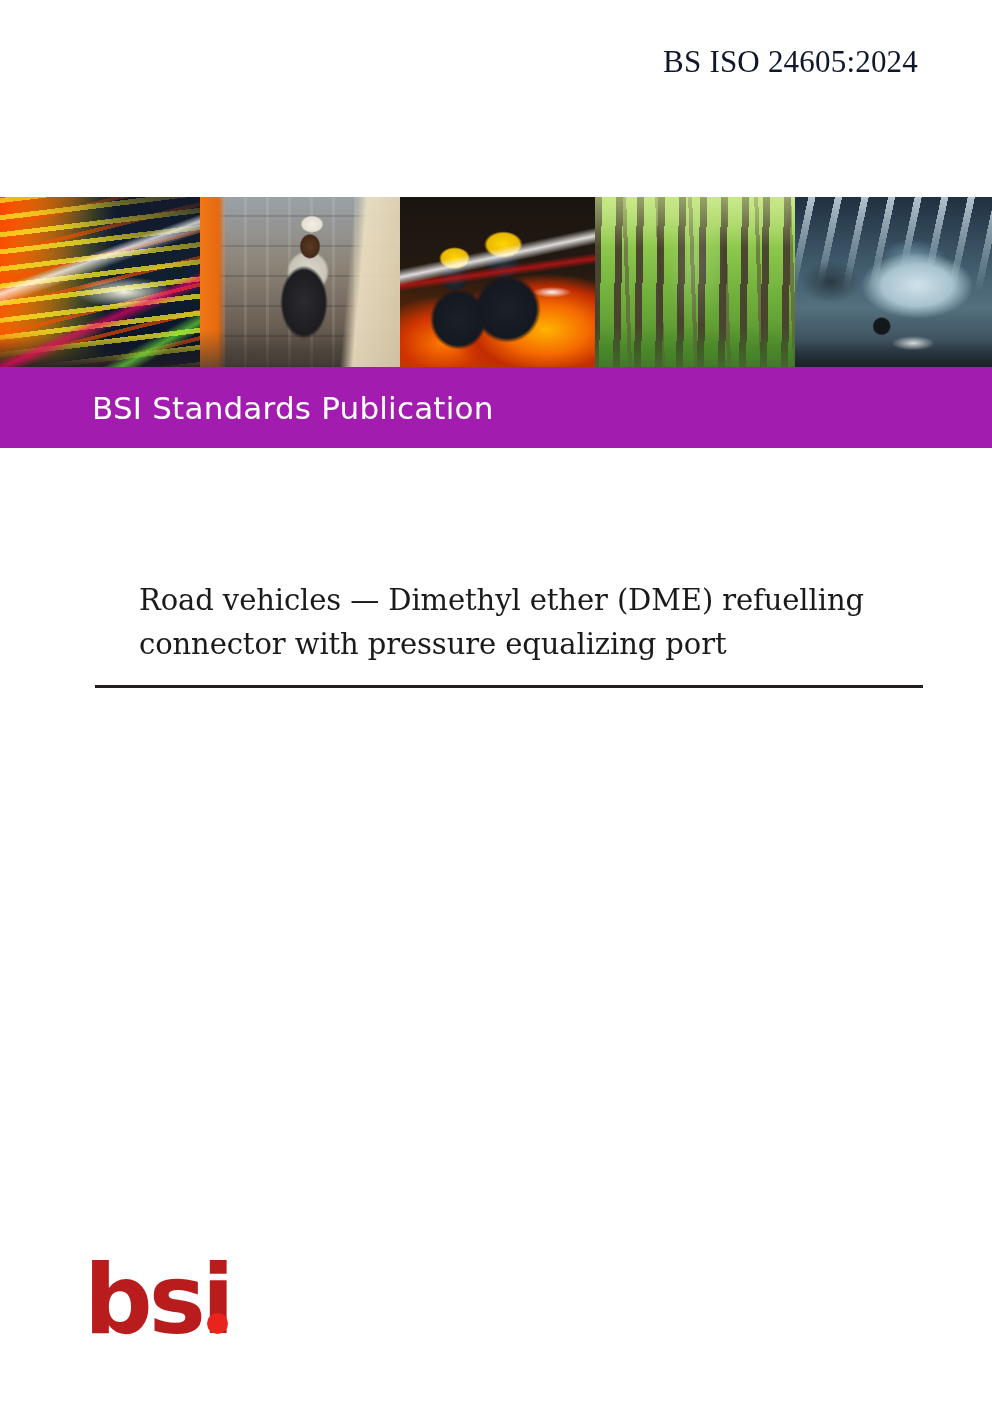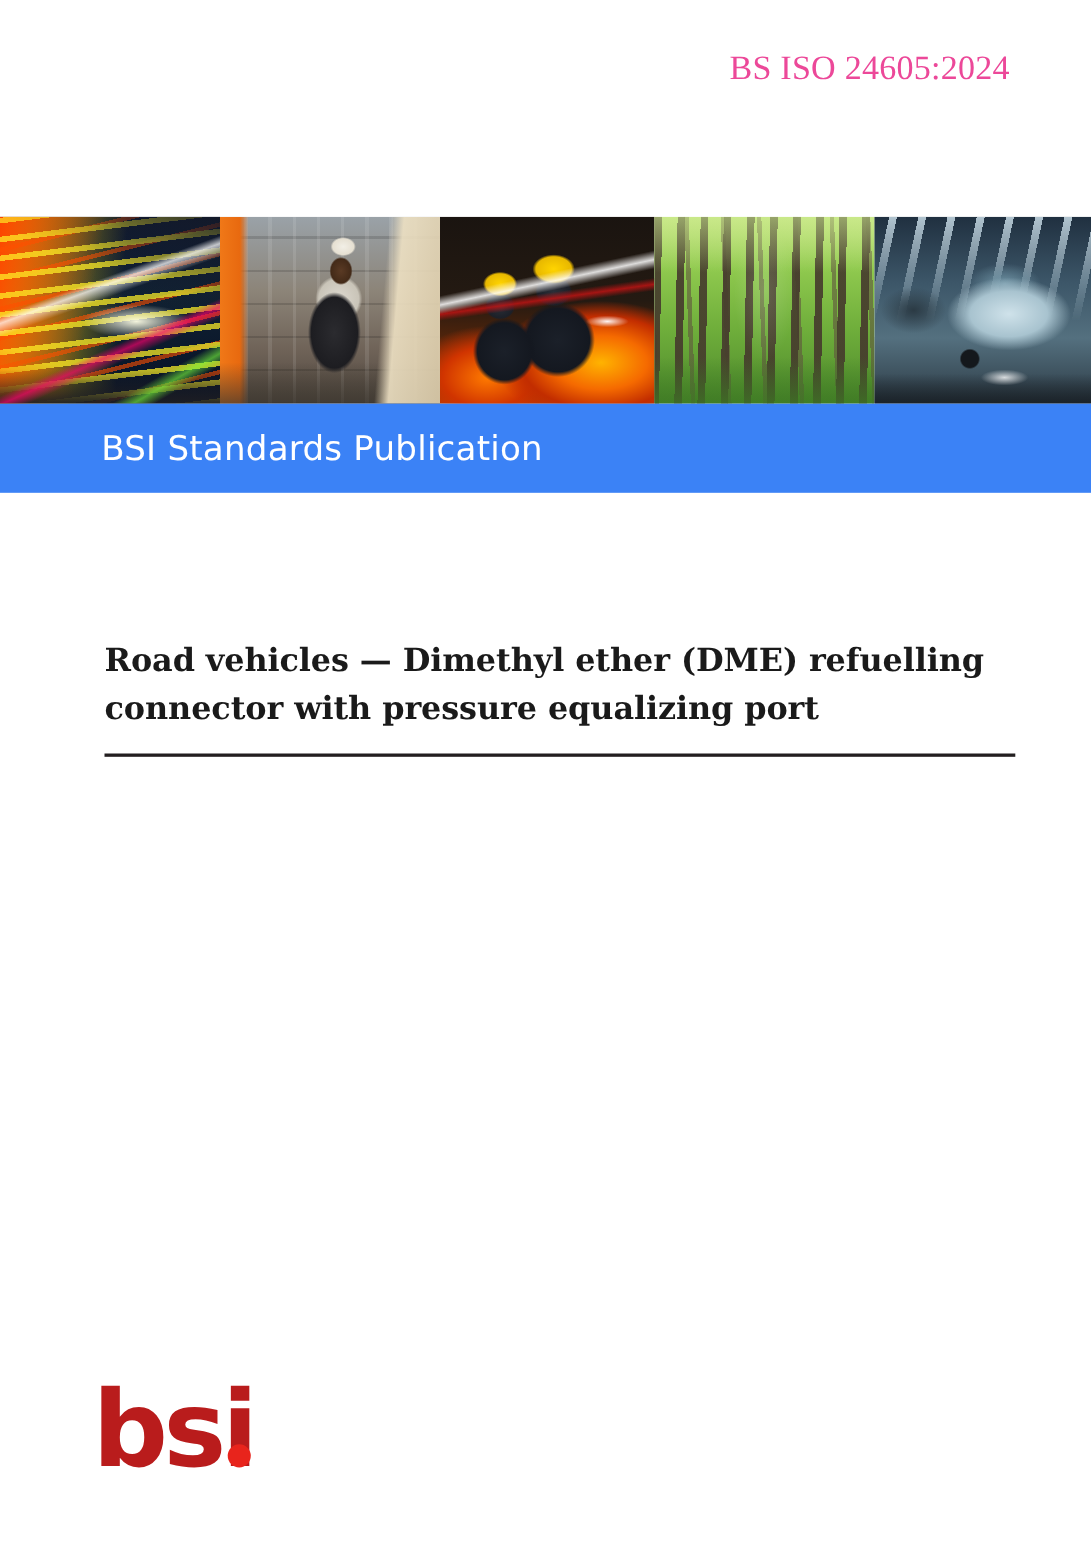--- a/index.html
+++ b/index.html
@@ -17,21 +17,21 @@
   }
 
   
   .doc-number {
     position: absolute;
     top: 44px;
     right: 74px;
     font-family: "Liberation Serif", serif;
     font-size: 31px;
     letter-spacing: 0.2px;
-    color: #ec4899;
+    color: #0f172a;
     white-space: nowrap;
   }
 
   
   .photo-strip {
     position: absolute;
     top: 197px;
     left: 0;
     width: 992px;
     height: 170px;
@@ -189,21 +189,21 @@
       linear-gradient(0deg, rgba(25,32,38,.92) 0%, rgba(25,32,38,0) 16%);
   }
 
   
   .red-band {
     position: absolute;
     top: 367px;
     left: 0;
     width: 992px;
     height: 81px;
-    background: #3b82f6;
+    background: #a21caf;
   }
   .red-band-text {
     position: absolute;
     left: 92px;
     top: 50%;
     transform: translateY(-50%);
     color: #ffffff;
     font-family: "DejaVu Sans", sans-serif;
     font-size: 31px;
     font-weight: 400;
@@ -214,24 +214,25 @@
   
   .title-block {
     position: absolute;
     left: 95px;
     top: 578px;
     width: 828px;
   }
   .doc-title {
     font-family: "DejaVu Serif", "Liberation Serif", serif;
     font-size: 29px;
-    font-weight: 700;
+    font-weight: 400;
     line-height: 44px;
     color: #1a1a1a;
     letter-spacing: -0.1px;
+    margin-left: 44px;
   }
   .title-rule {
     margin-top: 19px;
     width: 828px;
     height: 3px;
     background: #231f20;
   }
 
   
   .bsi-logo {

